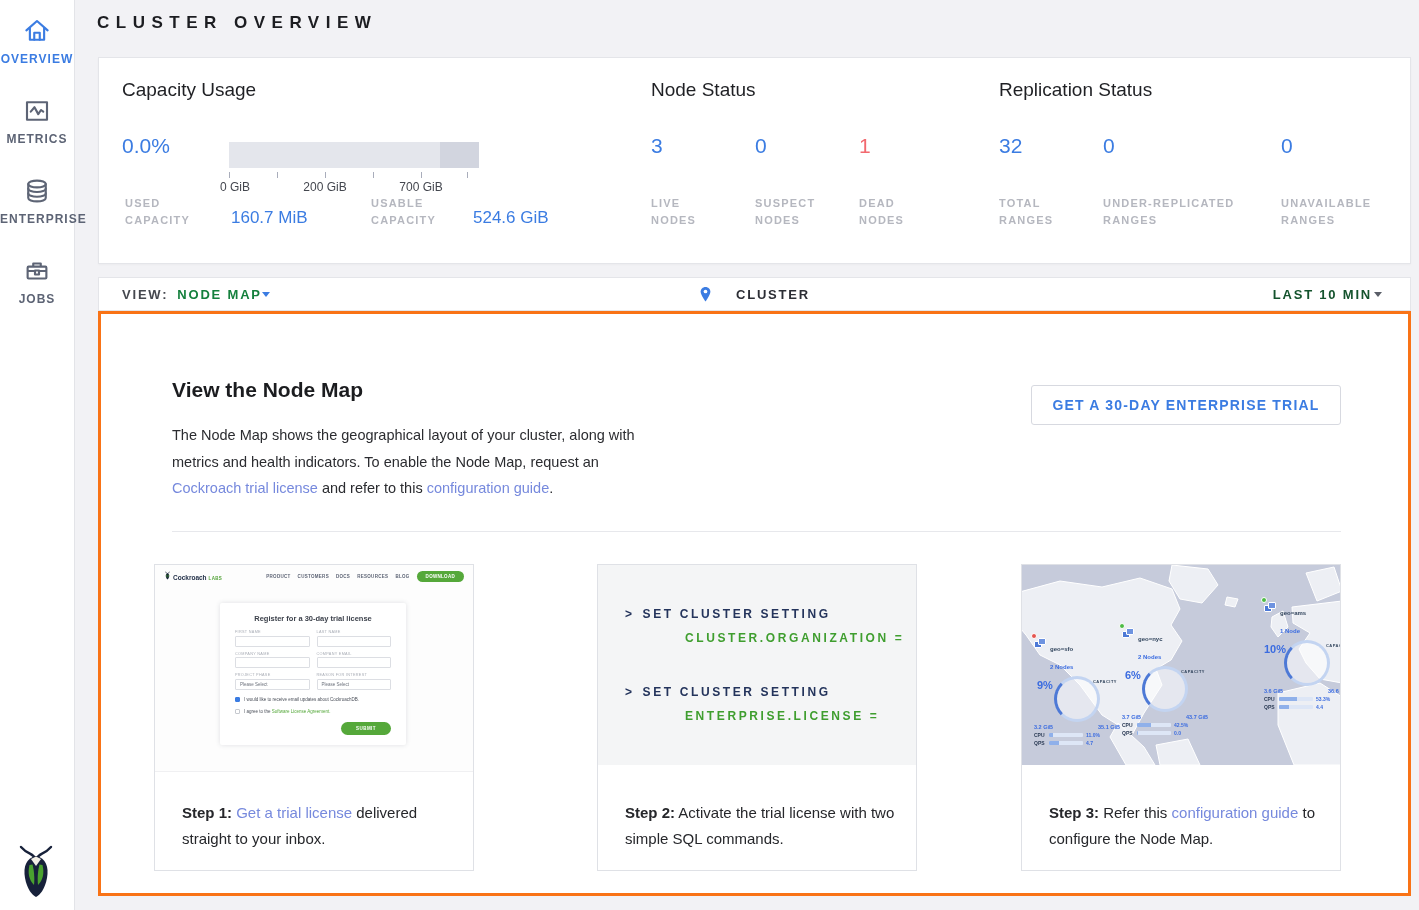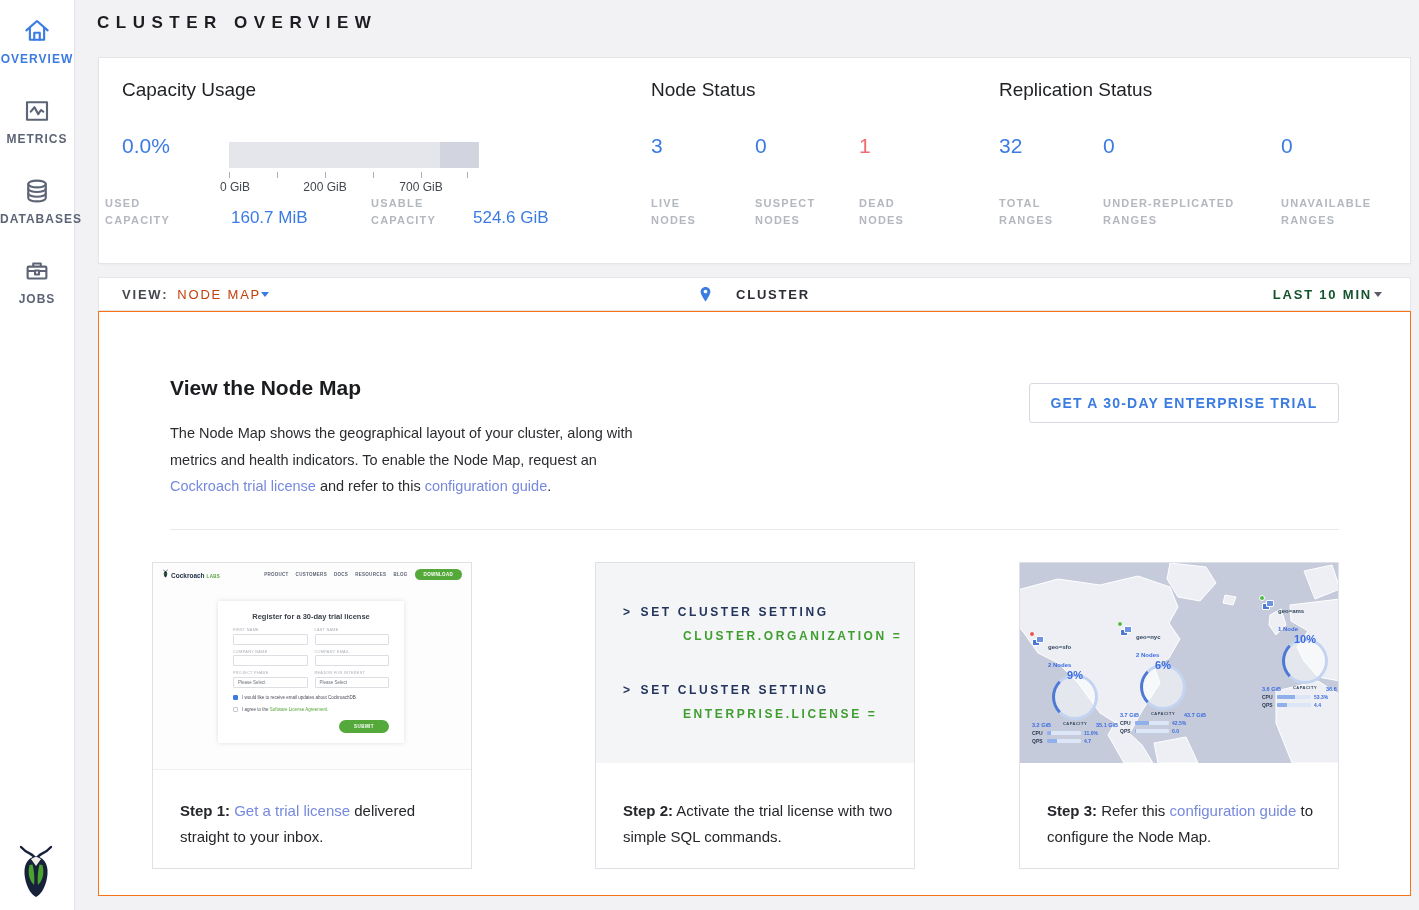--- a/index.html
+++ b/index.html
@@ -33,28 +33,28 @@
   .gauge { position:absolute; left:130px; top:84px; width:250px; height:60px; }
   .gauge-bar { position:absolute; left:0; top:0; width:250px; height:26px; background:#e4e6ec; }
   .gauge-bar .seg-dark { position:absolute; right:0; top:0; width:39px; height:26px; background:#d2d5df; }
   .gauge-tick { position:absolute; top:30px; width:1px; height:6px; background:#a9adbb; }
   .gauge-tick-label { position:absolute; top:38px; font-size:12px; color:#44474f; transform:translateX(-50%); white-space:nowrap; }
 
   
   .view-bar { position:absolute; left:98px; top:277px; width:1313px; height:34px; background:#fff; border:1px solid #e4e5e9; font-size:13px; letter-spacing:1.8px; }
   .view-left { position:absolute; left:23px; top:0; height:32px; display:flex; align-items:center; gap:9px; }
   .view-label { color:#45484f; font-weight:600; }
-  .view-value { color:#c2410c; font-weight:400; cursor:pointer; display:flex; align-items:center; }
+  .view-value { color:#15803d; font-weight:700; cursor:pointer; display:flex; align-items:center; }
   .caret { display:inline-block; width:0; height:0; border-left:4.5px solid transparent; border-right:4.5px solid transparent; border-top:5.5px solid #3b7ce2; }
   .caret.gray { border-top-color:#5a5e68; }
   .view-center { position:absolute; left:0; right:0; top:0; height:32px; display:flex; align-items:center; justify-content:center; gap:24px; color:#2c2e35; font-weight:600; }
   .view-right { position:absolute; right:28px; top:0; height:32px; display:flex; align-items:center; gap:2px; color:#14532d; font-weight:600; cursor:pointer; }
 
   
-  .main-panel { position:absolute; left:98px; top:311px; width:1313px; height:585px; background:#fff; border:1px solid #f97316; }
+  .main-panel { position:absolute; left:98px; top:311px; width:1313px; height:585px; background:#fff; border:3px solid #f97316; }
   .nm-heading { position:absolute; left:71px; top:64px; font-size:21px; font-weight:600; color:#1b1c1f; }
   .nm-desc { position:absolute; left:71px; top:108px; width:478px; font-size:14.5px; line-height:26.5px; color:#2b2c30; }
   a.link { color:#7689dd; text-decoration:none; cursor:pointer; }
   .trial-btn { position:absolute; left:930px; top:71px; width:310px; height:40px; background:#fff; border:1px solid #d7d9e0; border-radius:3px; color:#3b7ce2; font-size:14px; font-weight:600; letter-spacing:1.2px; display:flex; align-items:center; justify-content:center; cursor:pointer; font-family:inherit; }
   .nm-divider { position:absolute; left:71px; top:217px; width:1169px; height:1px; background:#e7e8ec; }
 
   .step-card { position:absolute; top:250px; width:320px; height:307px; background:#fff; border:1px solid #dfe1e6; }
   .card-1 { left:53px; } .card-2 { left:496px; } .card-3 { left:920px; }
   .step-caption { position:absolute; left:27px; top:235px; width:272px; font-size:15px; line-height:26px; color:#26272b; }
   .step-caption b { font-weight:700; }
@@ -90,21 +90,21 @@
   .map-thumb { position:absolute; left:0; top:0; width:318px; height:200px; overflow:hidden; background:#c6cbdb; }
   .map-badge { position:absolute; width:86px; }
   .mb-head { display:flex; align-items:flex-start; gap:3px; }
   .mb-cube { position:relative; width:13px; height:12px; flex:0 0 auto; }
   .mb-cube .c1,.mb-cube .c2 { position:absolute; width:8px; height:7px; background:#4d79d6; border:1px solid #fff; border-radius:1px; }
   .mb-cube .c1 { left:0; top:4px; } .mb-cube .c2 { left:4px; top:1px; background:#6e93e0; }
   .mb-dot { position:absolute; left:-3px; top:-4px; width:6px; height:6px; border-radius:50%; border:1px solid #fff; }
   .mb-dot.live { background:#4dbb44; } .mb-dot.dead { background:#e5544f; }
   .mb-name { font-size:6px; font-weight:700; color:#33465e; line-height:7px; }
   .mb-nodes { font-size:6px; font-weight:700; color:#3b6ce0; line-height:7px; }
-  .mb-gauge { margin:3px auto 2px; width:46px; height:46px; border-radius:50%; border:3px solid #c3d4f1; border-left-color:#4d79d6; background:rgba(255,255,255,.55); display:flex; flex-direction:column; align-items:center; justify-content:center;gap:40px; }
+  .mb-gauge { margin:3px auto 2px; width:46px; height:46px; border-radius:50%; border:3px solid #c3d4f1; border-left-color:#4d79d6; background:rgba(255,255,255,.55); display:flex; flex-direction:row; align-items:flex-start; justify-content:center;gap:40px; }
   .mb-pct { font-size:11px; font-weight:700; color:#3b6ce0; }
   .mb-cap { font-size:4px; font-weight:700; letter-spacing:.5px; color:#33465e; }
   .mb-range { display:flex; justify-content:space-between; font-size:5.5px; font-weight:700; color:#3b6ce0; margin-bottom:2px; }
   .mb-stat { display:flex; align-items:center; gap:3px; margin-top:2px; }
   .mb-stat .k { font-size:5px; font-weight:700; color:#2b3b55; width:12px; }
   .mb-stat .bar { position:relative; width:34px; height:4px; background:#dde6f6; border-radius:1px; overflow:hidden; }
   .mb-stat .bar i { position:absolute; left:0; top:0; bottom:0; background:#8fb0ea; }
   .mb-stat .v { font-size:5px; font-weight:700; color:#3b6ce0; }
 </style>
 </head>
@@ -128,21 +128,21 @@
       </svg>
       <span class="nav-label">METRICS</span>
     </div>
     <div class="nav-item nav-databases">
       <svg class="icon" viewBox="0 0 24 24" fill="none" stroke="#5d6475" stroke-width="1.7" stroke-linecap="round">
         <ellipse cx="12" cy="6.4" rx="7" ry="2.7"></ellipse>
         <path d="M5 6.4 V17.6 A7 2.7 0 0 0 19 17.6 V6.4"></path>
         <path d="M5 10.1 A7 2.7 0 0 0 19 10.1"></path>
         <path d="M5 13.9 A7 2.7 0 0 0 19 13.9"></path>
       </svg>
-      <span class="nav-label">DATABASES</span>
+      <span class="nav-label">ENTERPRISE</span>
     </div>
     <div class="nav-item nav-jobs">
       <svg class="icon" viewBox="0 0 24 24" fill="none" stroke="#5d6475" stroke-width="1.7" stroke-linejoin="round">
         <path d="M9 8.5 V6 H15 V8.5"></path>
           <rect x="4.5" y="8.5" width="15" height="9.5" rx="0.8"></rect>
           <rect x="10.4" y="11.6" width="3.2" height="3.2"></rect>
           <path d="M4.5 12 H10.4 M13.6 12 H19.5"></path>
       </svg>
       <span class="nav-label">JOBS</span>
     </div>
@@ -172,21 +172,21 @@
       <div class="gauge-tick" style="left:48px;"></div>
       <div class="gauge-tick" style="left:96px;"></div>
       <div class="gauge-tick" style="left:144px;"></div>
       <div class="gauge-tick" style="left:192px;"></div>
       <div class="gauge-tick" style="left:238px;"></div>
       <span class="gauge-tick-label" style="left:6px;">0 GiB</span>
       <span class="gauge-tick-label" style="left:96px;">200 GiB</span>
       <span class="gauge-tick-label" style="left:192px;">700 GiB</span>
     </div>
 
-    <div class="stat-label" style="left:6px; top:137px;">
+    <div class="stat-label" style="left:26px; top:137px;">
       <div>USED</div>
         <div>CAPACITY</div>
     </div>
     <span class="stat-value" style="left:132px; top:150px;">160.7 MiB</span>
     <div class="stat-label" style="left:272px; top:137px;">
       <div>USABLE</div>
         <div>CAPACITY</div>
     </div>
     <span class="stat-value" style="left:374px; top:150px;">524.6 GiB</span>
 

